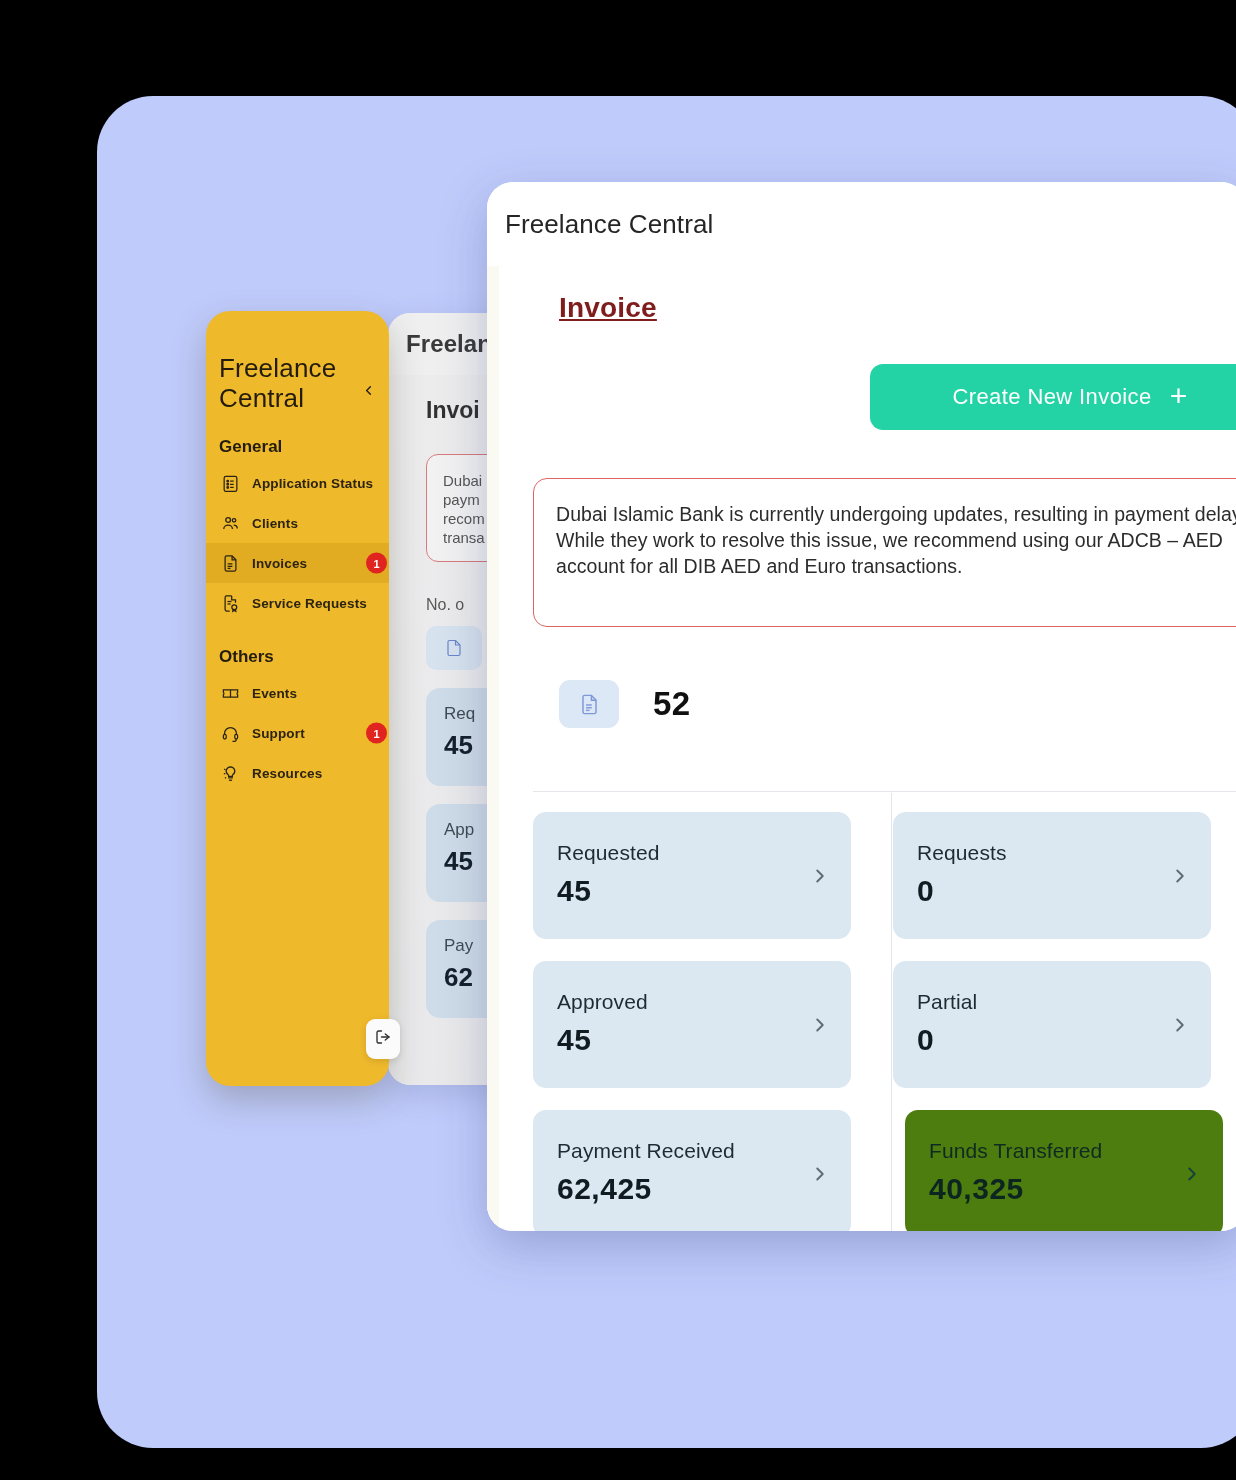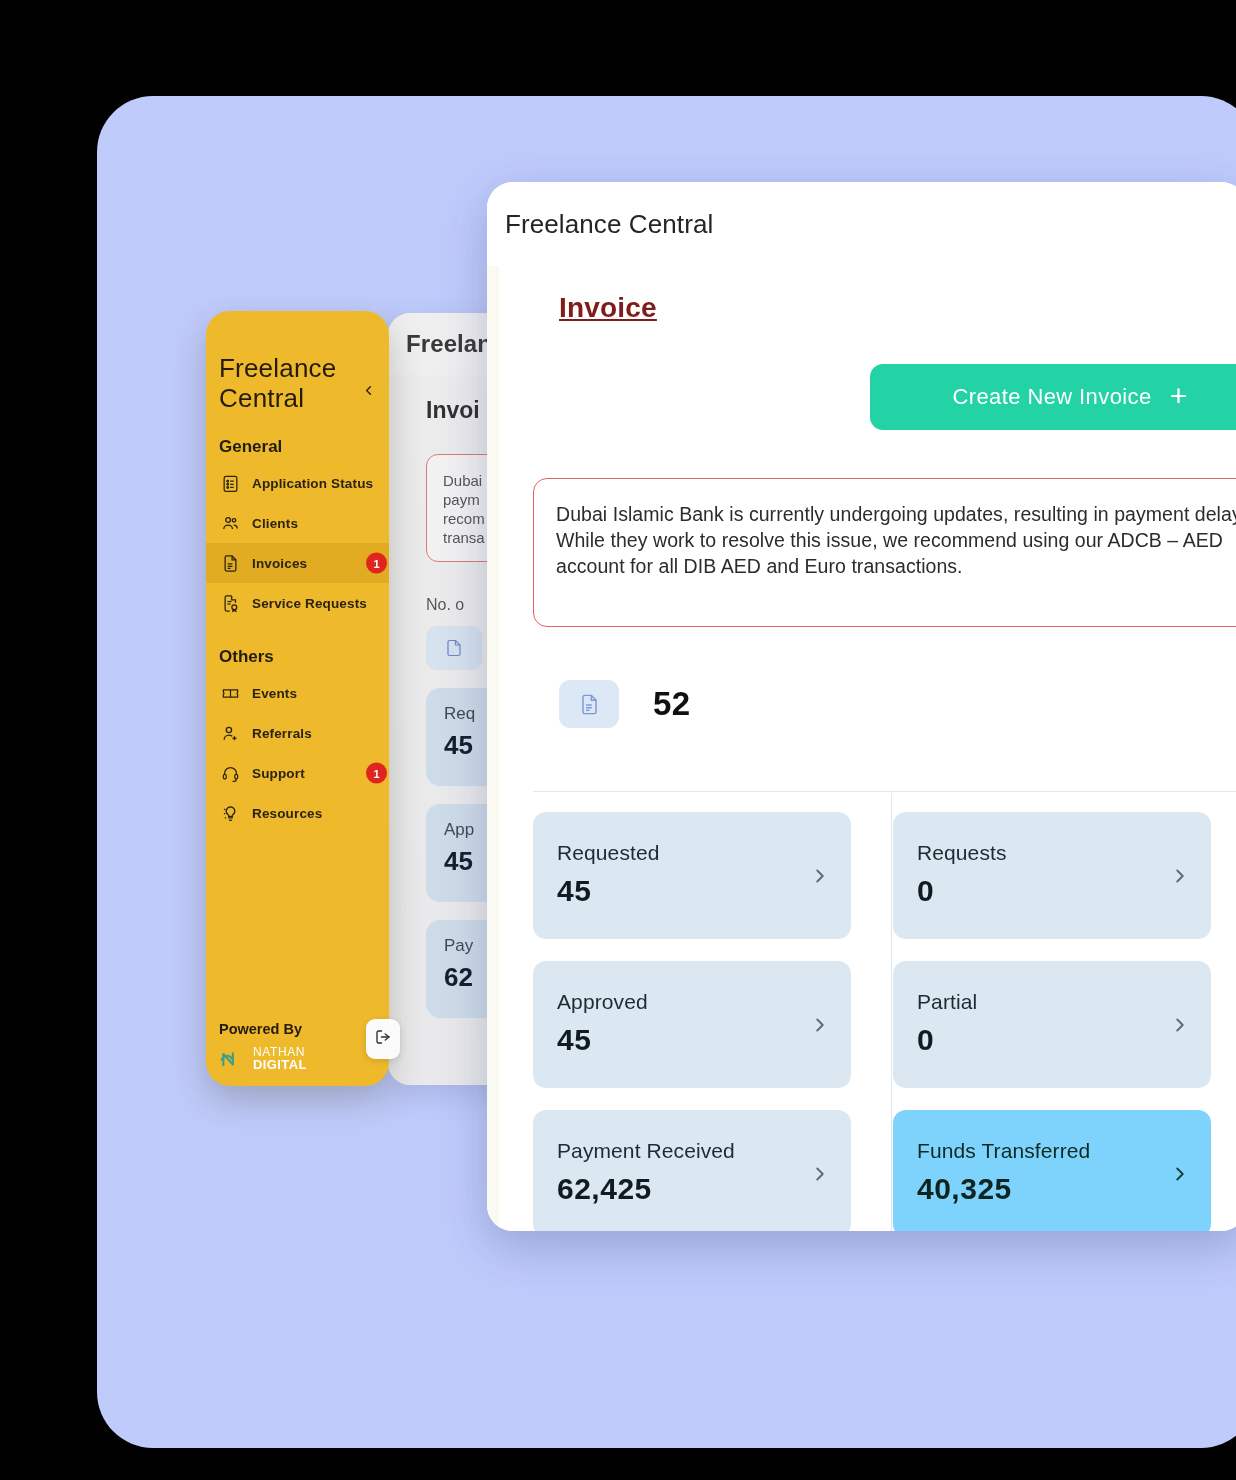--- a/index.html
+++ b/index.html
@@ -340,21 +340,21 @@
   }
   .tile {
     position: relative;
     width: 318px;
     height: 127px;
     background: #DCE8F1;
     border-radius: 13px;
     padding: 29px 0 12px 24px;
     cursor: pointer;
   }
-  .tile.green { background: #7dd3fc; }
+  .tile.green { background: #4d7c0f; margin-left: 12px; }
   .tile .t-label {
     font-size: 21px; color: #1d2b33; letter-spacing: .1px;
   }
   .tile.green .t-label { color: #0f2a23; }
   .tile .t-value {
     margin-top: 9px;
     font-size: 30px; font-weight: 800; color: #101b22; letter-spacing: .5px;
   }
   .tile.green .t-value { color: #0d2520; }
   .tile .t-chev {
@@ -476,31 +476,20 @@
     <div class="nav-item">
       <span class="ico">
         <svg viewBox="0 0 24 24" fill="none" stroke="#2b2413" stroke-width="1.6">
           <path d="M3 7.5h18v3a2 2 0 0 0 0 3v3H3v-3a2 2 0 0 0 0-3z"></path>
           <path d="M12 7.5v9"></path>
         </svg>
       </span>
       <span class="lbl">Events</span>
     </div>
 
-    <div class="nav-item">
-      <span class="ico">
-        <svg viewBox="0 0 24 24" fill="none" stroke="#2b2413" stroke-width="1.7">
-          <circle cx="10" cy="7.5" r="3.3"></circle>
-          <path d="M4 20c0-3.4 2.7-6 6-6 1.6 0 3 .5 4.1 1.4"></path>
-          <path d="M17 15.5v5"></path>
-            <path d="M14.5 18h5"></path>
-        </svg>
-      </span>
-      <span class="lbl">Referrals</span>
-    </div>
 
     <div class="nav-item">
       <span class="ico">
         <svg viewBox="0 0 24 24" fill="none" stroke="#2b2413" stroke-width="1.6">
           <path d="M4.5 14v-2a7.5 7.5 0 0 1 15 0v2"></path>
           <rect x="3" y="13" width="3.6" height="6" rx="1.8"></rect>
           <rect x="17.4" y="13" width="3.6" height="6" rx="1.8"></rect>
           <path d="M19.2 19v.6a2.4 2.4 0 0 1-2.4 2.4h-2.3"></path>
         </svg>
       </span>
@@ -515,35 +504,20 @@
             <path d="M10 20.5h4"></path>
           <path d="M12 3.5a5.5 5.5 0 0 0-3.2 9.9c.5.4.8 1 .8 1.6v.5h4.8v-.5c0-.6.3-1.2.8-1.6A5.5 5.5 0 0 0 12 3.5z"></path>
           <path d="M4 6.5l1.6.8"></path>
             <path d="M3.6 12.2h1.8"></path>
             <path d="M5 18l1.4-1"></path>
         </svg>
       </span>
       <span class="lbl">Resources</span>
     </div>
 
-    <div id="powered">
-      <div class="pb-label">Powered By</div>
-      <div class="pb-logo">
-        <span class="pb-mark">
-          <svg viewBox="0 0 30 26" fill="none" stroke="#3F9E86" stroke-width="2.4" stroke-linecap="round" stroke-linejoin="round">
-            <path d="M5 20V7l11 12V6"></path>
-            <path d="M3 13.5c4-6 9-6 13 0"></path>
-          </svg>
-        </span>
-        <span class="pb-name">
-          <span class="pb-n1">NATHAN</span>
-          <span class="pb-n2">DIGITAL</span>
-        </span>
-      </div>
-    </div>
   </aside>
 
   <div id="logout-btn">
     <span>
       <svg viewBox="0 0 24 24" fill="none" stroke="#2f2f2f" stroke-width="1.8" stroke-linecap="round" stroke-linejoin="round">
         <path d="M10 4H6a2 2 0 0 0-2 2v12a2 2 0 0 0 2 2h4"></path>
         <polyline points="15 16 20 12 15 8"></polyline>
         <line x1="20" y1="12" x2="10" y2="12"></line>
       </svg>
     </span>

